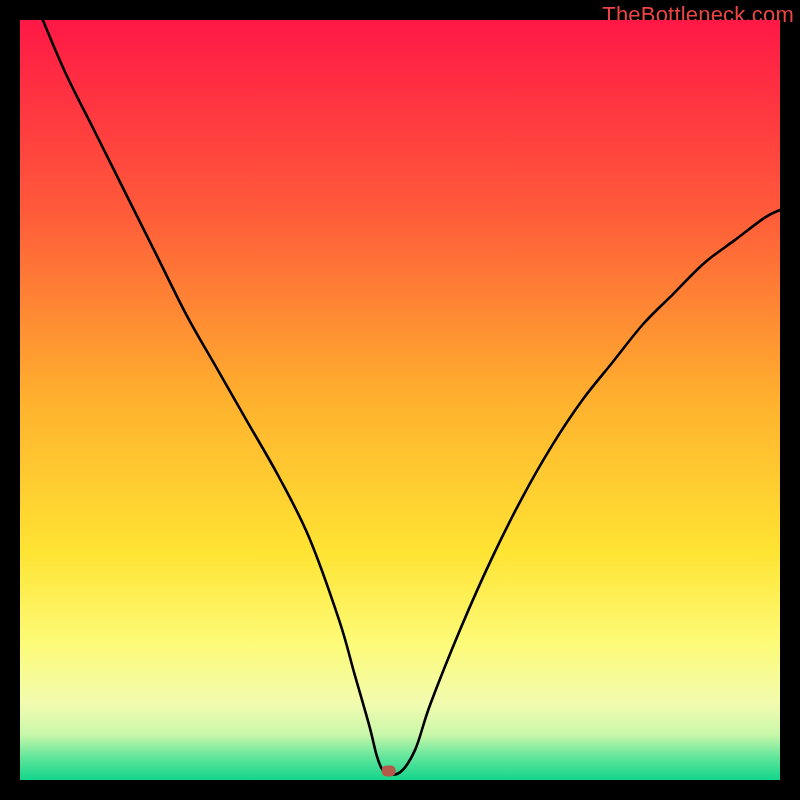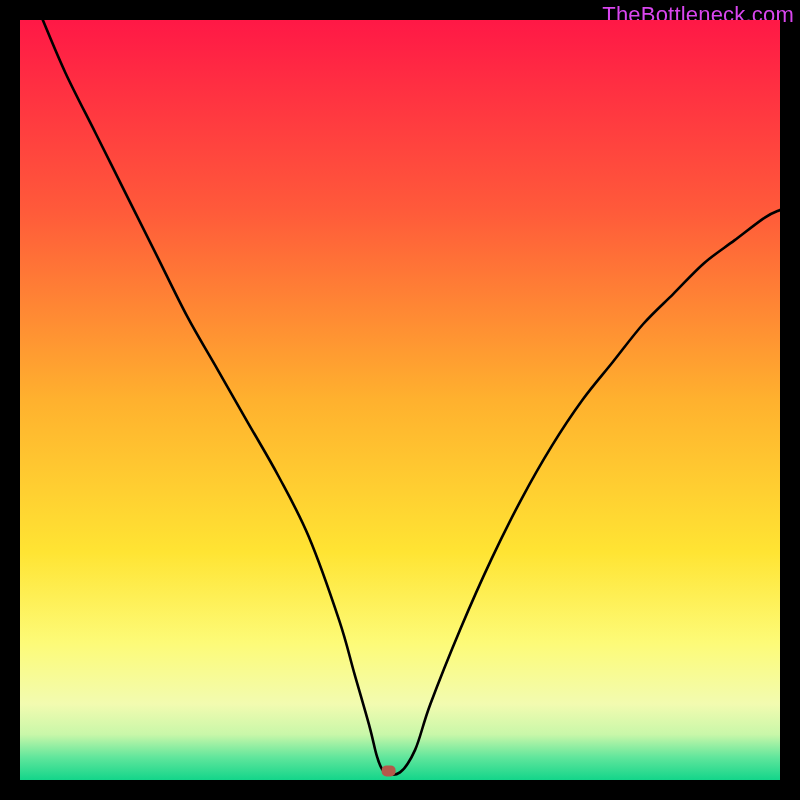--- a/index.html
+++ b/index.html
@@ -23,21 +23,21 @@
     position: absolute;
     left: 20px;
     top: 20px;
     width: 760px;
     height: 760px;
   }
   .watermark {
     position: absolute;
     top: 2px;
     right: 6px;
-    color: #d946ef;
+    color: #ef4444;
     font-size: 22px;
     font-weight: 500;
     letter-spacing: 0.2px;
     user-select: none;
   }
   svg {
     display: block;
   }
 </style>
 </head>

